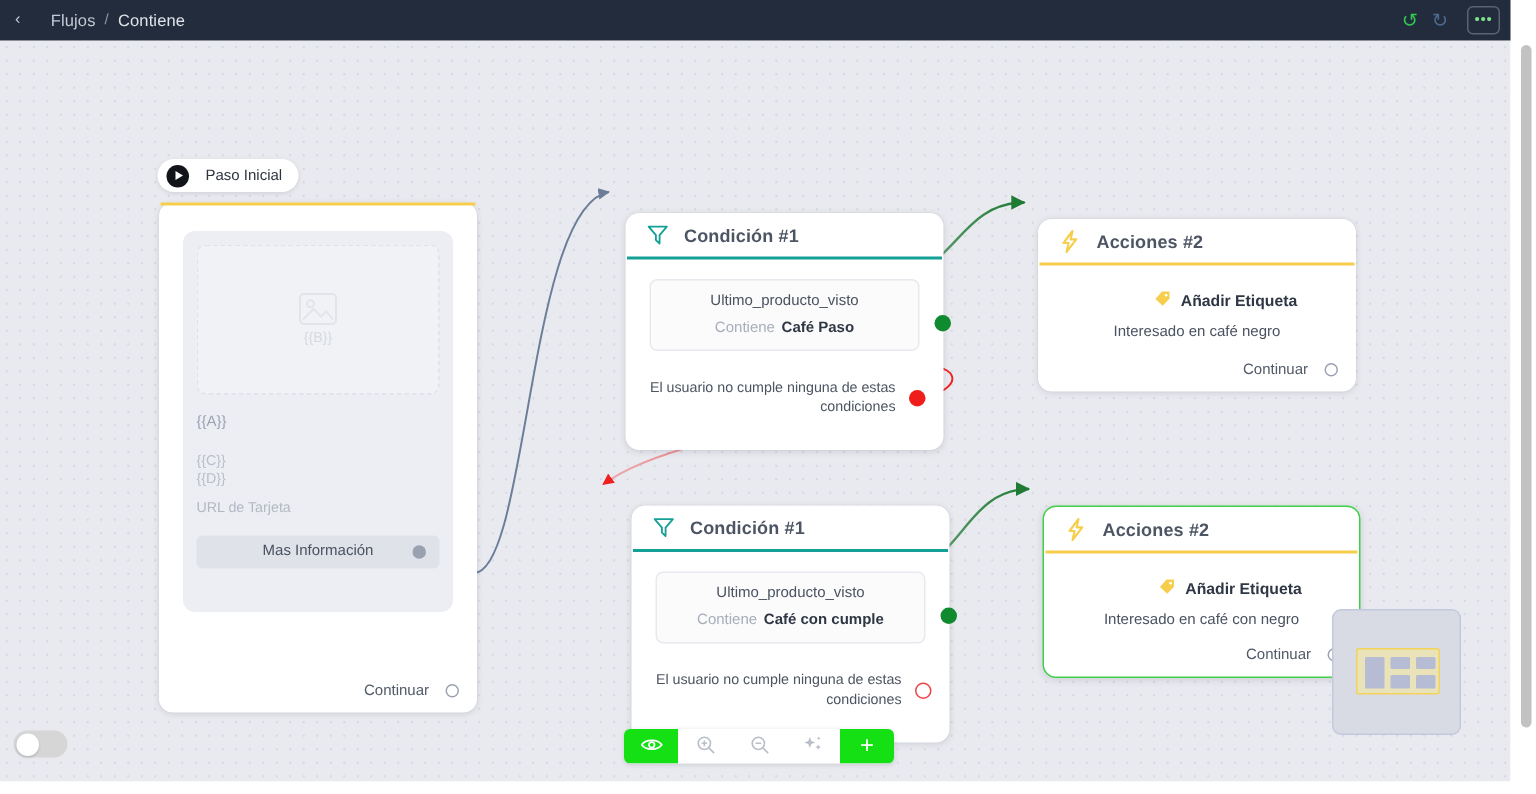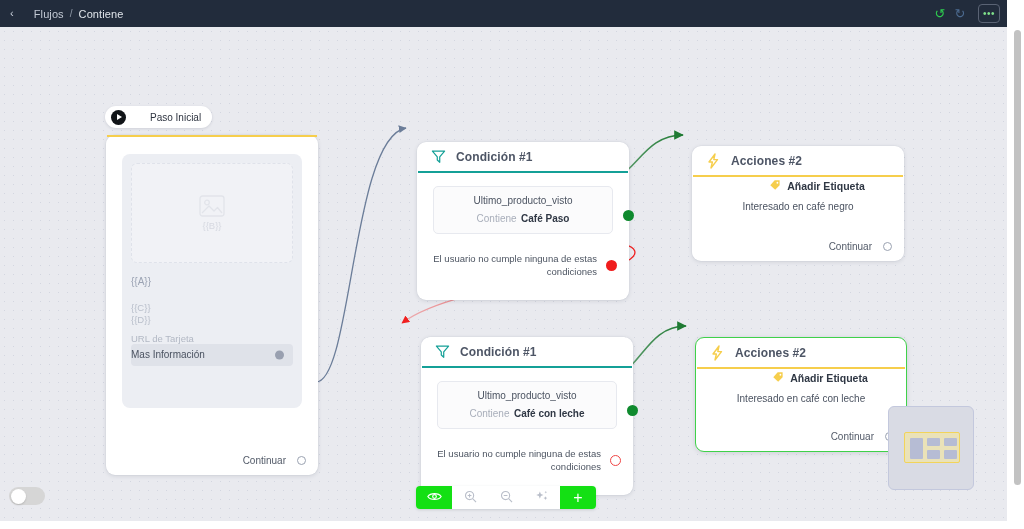--- a/index.html
+++ b/index.html
@@ -149,24 +149,25 @@
     align-items: center; justify-content: center;
   }
   .img-ph-label { font-size: 9.5px; color: #d6d9e1; margin-top: 3px; }
 
   .var-a { font-size: 10px; color: #9ba3b3; margin-top: 13px; }
   .var-c { font-size: 9.5px; color: #b9bfcb; margin-top: 15px; line-height: 12px; }
   .var-d { font-size: 9.5px; color: #b9bfcb; line-height: 12px; }
   .card-url { font-size: 9.5px; color: #b2b8c4; margin-top: 7px; }
 
   .cta-btn {
+    margin-top: 13px;
     height: 22px;
     background: #dfe2e9;
     border-radius: 4px;
-    display: flex; align-items: center; justify-content: flex-start;
+    display: flex; align-items: center; justify-content: center;
     position: relative;
     cursor: pointer;
   }
   .cta-btn span {
     font-size: 10px; color: #4a5260;
   }
   .cta-dot {
     position: absolute; right: 9px; top: 50%;
     transform: translateY(-50%);
     width: 9px; height: 9px;
@@ -226,34 +227,34 @@
     flex: none; cursor: pointer;
   }
 
   
   .act2-node { width: 212px; height: 115px; }
   #node-acciones2a { left: 692px; top: 119px; }
   #node-acciones2b { left: 695px; top: 310px; }
 
   .tag-row {
     display: flex; align-items: center; justify-content: center;
-    gap: 6px;  padding-left: 38px;
+    gap: 6px; margin-top: 15px; padding-left: 38px;
   }
   .tag-label { font-size: 10.5px; font-weight: bold; color: #2f3744; }
   .tag-desc  { font-size: 10px; color: #4a5260; text-align: center; margin-top: 6px; }
 
   
   #paso-inicial {
     position: absolute; left: 105px; top: 79px;
     height: 22px;
     background: #ffffff;
     border-radius: 12px;
     display: flex; align-items: center;
     padding: 0 11px 0 6px;
-    gap: 24px;
+    gap: 11px;
     box-shadow: 0 1px 3px rgba(40,48,70,.13);
     z-index: 9;
   }
   .play-circle {
     width: 15px; height: 15px; border-radius: 50%;
     background: #111418;
     display: flex; align-items: center; justify-content: center;
     flex: none;
   }
   .play-tri {
@@ -494,21 +495,21 @@
           </svg>
         </span>
         <span class="node-title">Condición #1</span>
       </div>
       <div class="rule-teal"></div>
 
       <div class="cond-box">
         <div class="cond-field">Ultimo_producto_visto</div>
         <div>
           <span class="cond-op">Contiene</span>
-          <span class="cond-val">Café con leche</span>
+          <span class="cond-val">Café con cumple</span>
         </div>
       </div>
       <i class="port-green-dot" style="right:-5px; top:68px;"></i>
 
       <div class="fallback-row">
         <span class="fallback-text">El usuario no cumple ninguna de estas condiciones</span>
         <i class="port-red-hollow"></i>
       </div>
     </div>
 
@@ -525,21 +526,21 @@
 
       <div class="tag-row">
         <span>
           <svg width="12" height="12" viewBox="0 0 14 14">
             <path d="M1.5 7.4 L6.6 1.6 L12.4 1.6 L12.4 7.2 L7.2 12.6 Z" fill="#f6ce4c"></path>
             <circle cx="9.8" cy="4.4" r="1.05" fill="#ffffff"></circle>
           </svg>
         </span>
         <span class="tag-label">Añadir Etiqueta</span>
       </div>
-      <div class="tag-desc">Interesado en café con leche</div>
+      <div class="tag-desc">Interesado en café con negro</div>
 
       <div class="continuar-row">
         <span class="ctext">Continuar</span>
         <i class="port-hollow"></i>
       </div>
     </div>
 
     <div class="bottom-toolbar">
       <button class="tb-btn green">
         <span>

